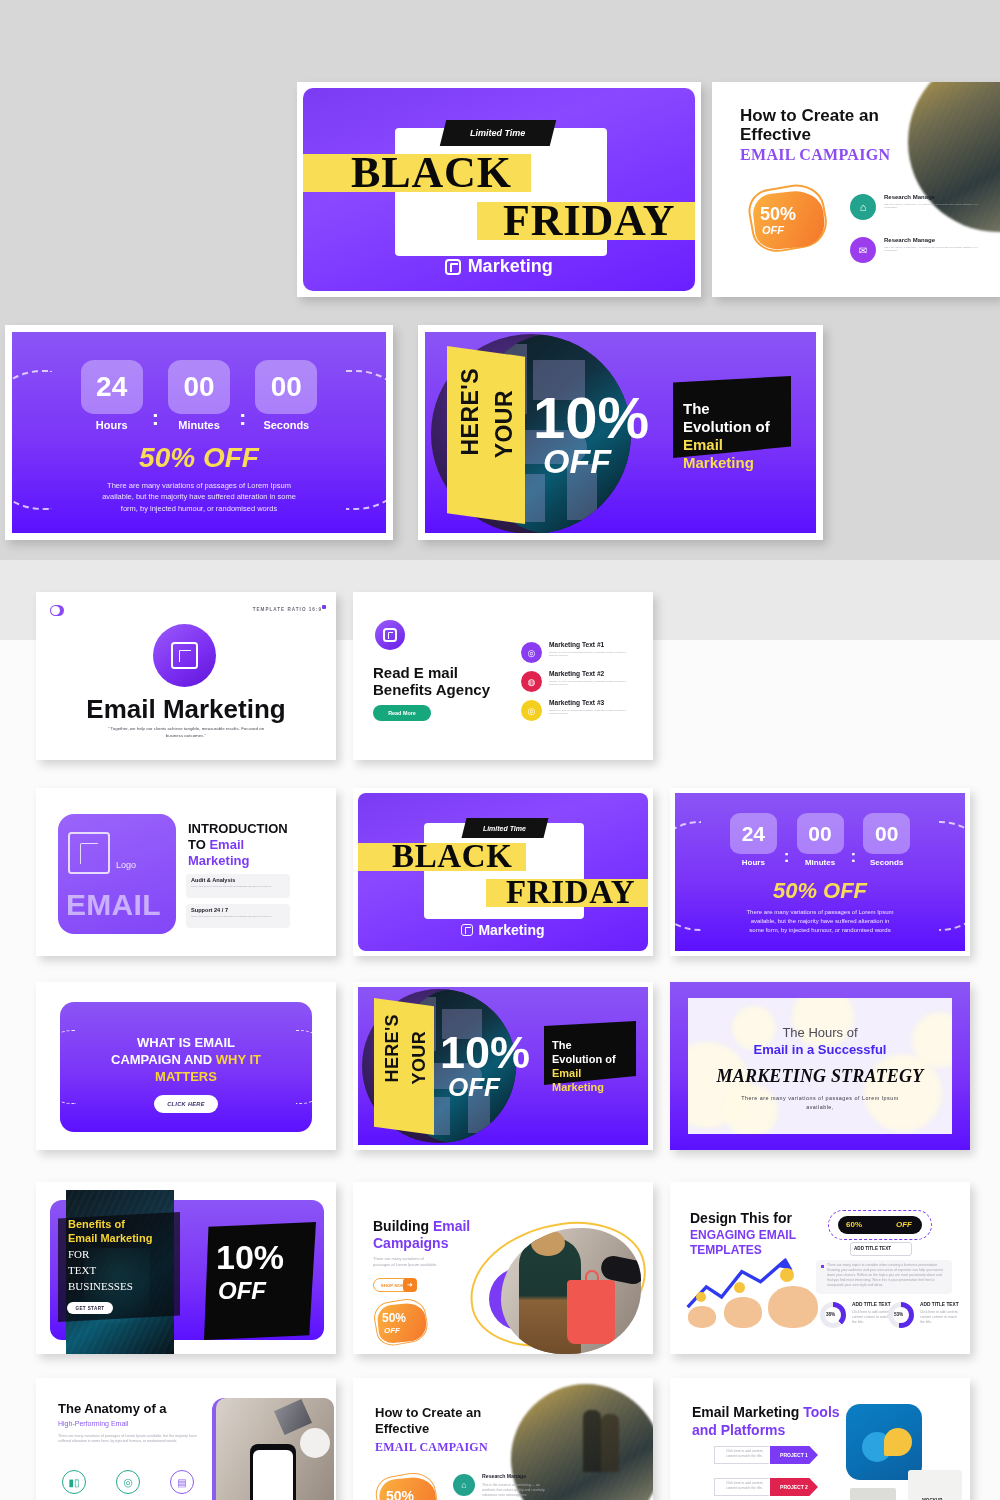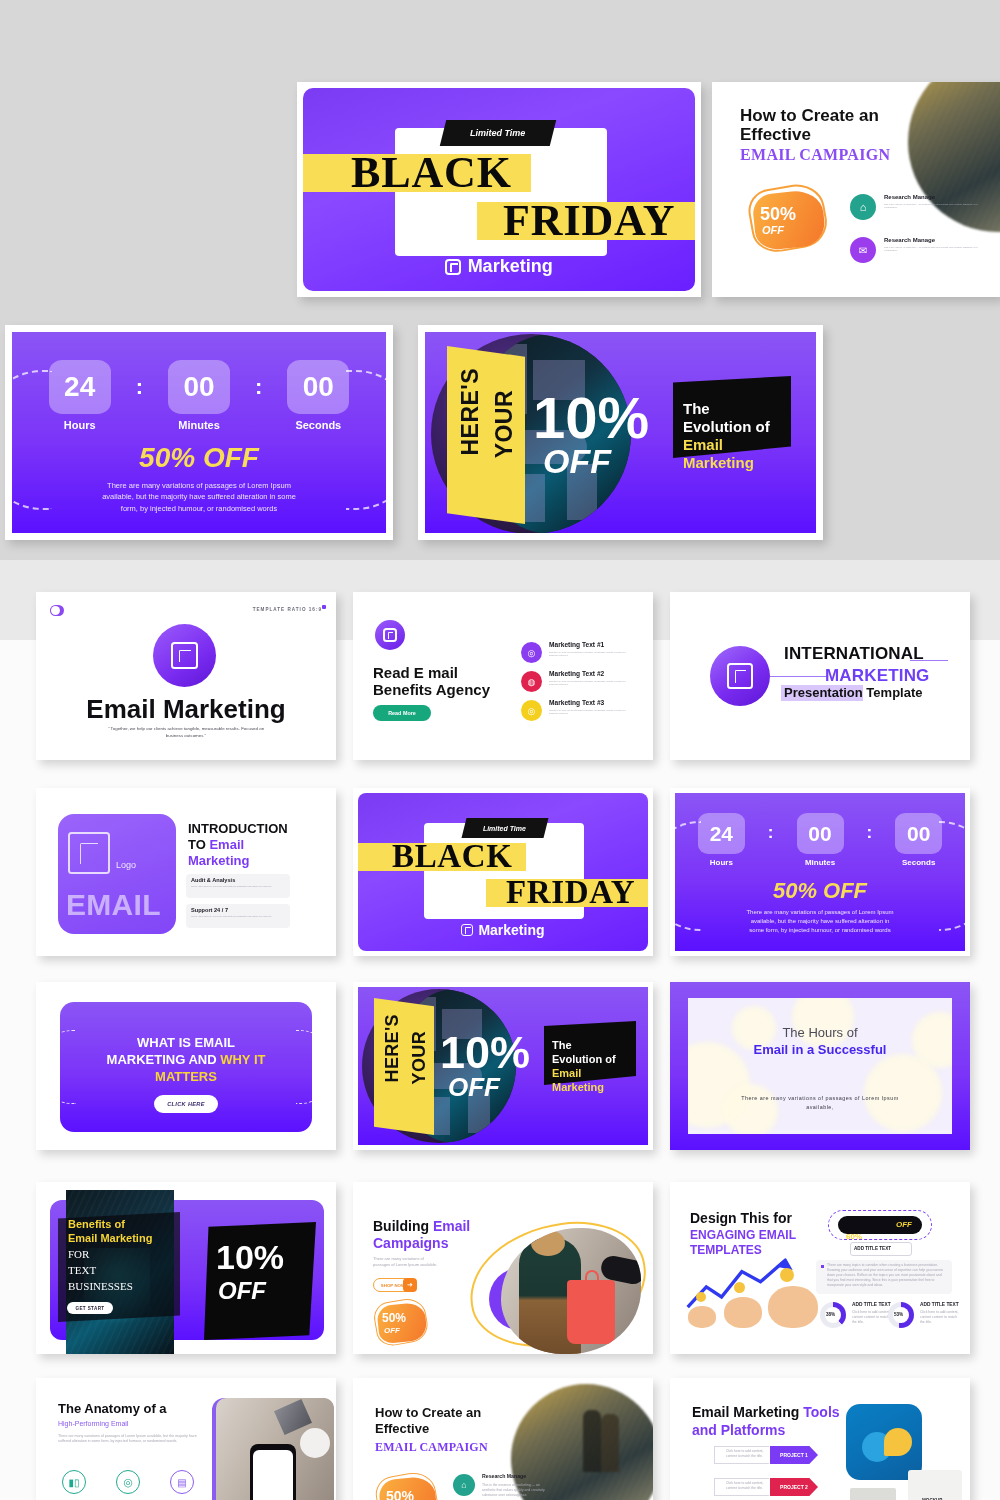--- a/index.html
+++ b/index.html
@@ -40,21 +40,21 @@
   .bf-word    { position:absolute; color:#0a0a0a; font-family:"Liberation Serif", serif;
                 font-weight:700; letter-spacing:.02em; white-space:nowrap; }
   .bf-brand   { position:absolute; color:#fff; font-weight:700; display:flex; align-items:center; gap:.35em; white-space:nowrap; }
   .logo-mark  { display:inline-block; border:0.14em solid currentColor; border-radius:.22em;
                 position:relative; }
   .logo-mark::after{ content:""; position:absolute; left:26%; top:24%; width:46%; height:52%;
                 border:0.12em solid currentColor; border-right:none; border-bottom:none;
                 border-top-left-radius:.1em; }
 
   
-  .cd-row { position:absolute; display:flex; align-items:flex-start; gap:16px; }
+  .cd-row { position:absolute; display:flex; align-items:flex-end; gap:0; }
   .cd-cell{ display:flex; flex-direction:column; align-items:center; }
   .cd-box { background:rgba(255,255,255,.34); border-radius:22%;
             display:flex; align-items:center; justify-content:center;
             color:#fff; font-weight:700; }
   .cd-lab { color:#fff; font-weight:700; margin-top:.45em; }
   .cd-col { color:#fff; font-weight:700; }
   .cd-off { position:absolute; color:#f8dc55; font-weight:700; font-style:italic; text-align:center; width:100%; }
   .cd-par { position:absolute; color:#ece2ff; text-align:center; line-height:1.5; }
   .dash-l, .dash-r { position:absolute; border:2px dashed rgba(255,255,255,.72); }
   .dash-l { border-right:none; border-top-right-radius:0; border-bottom-right-radius:0;
@@ -254,38 +254,20 @@
       <div class="circ ring" style="left:168px; top:79px; width:21px; height:21px; background:#e0234e; font-size:9px;">◍</div>
       <div class="ttl" style="left:196px; top:78px; font-size:6.6px; color:#15151c;">Marketing Text #2</div>
       <div class="para tiny" style="left:196px; top:88px; width:80px;">Together, we help our clients achieve tangible, measurable results. Focused on business outcomes.</div>
 
       <div class="circ ring" style="left:168px; top:108px; width:21px; height:21px; background:#f5cf1e; font-size:9px; color:#fff;">◎</div>
       <div class="ttl" style="left:196px; top:107px; font-size:6.6px; color:#15151c;">Marketing Text #3</div>
       <div class="para tiny" style="left:196px; top:117px; width:80px;">Together, we help our clients achieve tangible, measurable results. Focused on business outcomes.</div>
     </div>
   </div>
 
-  <div class="slide" style="left:670px; top:592px; width:300px; height:168px;">
-    <div class="inner">
-      <div class="circ" style="left:40px; top:54px; width:60px; height:60px;
-                  background:linear-gradient(145deg,#a06bfc 0%,#7a2cf0 55%,#5d16d6 100%);"></div>
-      <span class="logo-mark" style="position:absolute; left:57px; top:71px; width:26px; height:26px; color:#fff;"></span>
-
-      <div class="blob" style="left:100px; top:84px; width:58px; height:1px; background:#9f7bf7;"></div>
-      <div class="blob" style="left:240px; top:68px; width:38px; height:1px; background:#9f7bf7;"></div>
-
-      <div class="ttl" style="left:114px; top:52px; font-size:17px; color:#0d0d12; letter-spacing:.01em;">INTERNATIONAL</div>
-      <div class="ttl" style="left:155px; top:74px; font-size:17px; color:#6f3ff5; letter-spacing:.01em;">MARKETING</div>
-
-      <div class="blob" style="left:111px; top:93px; width:82px; height:16px; background:#d9c6fb;"></div>
-      <div class="ttl" style="left:114px; top:94px; font-size:13px; color:#111;">
-        <span>Presentation</span><span> Template</span>
-      </div>
-    </div>
-  </div>
 
   <div class="slide" style="left:36px; top:788px; width:300px; height:168px;">
     <div class="inner">
       <div class="blob" style="left:22px; top:26px; width:118px; height:120px;
                   background:linear-gradient(160deg,#9b64fb 0%,#8246f7 100%); border-radius:16px;"></div>
       <span class="logo-mark" style="position:absolute; left:32px; top:44px; width:42px; height:42px; color:rgba(255,255,255,.78);"></span>
       <div class="ttl" style="left:80px; top:72px; font-size:9px; color:rgba(255,255,255,.86); font-weight:500;">Logo</div>
       <div class="ttl" style="left:30px; top:100px; font-size:30px; color:rgba(255,255,255,.55); letter-spacing:.01em;">EMAIL</div>
 
       <div class="ttl" style="left:152px; top:34px; font-size:13px; color:#0f0f14;">INTRODUCTION</div>
@@ -351,21 +333,21 @@
   <div class="slide" style="left:36px; top:982px; width:300px; height:168px;">
     <div class="inner">
       <div class="blob pg2" style="left:24px; top:20px; width:252px; height:130px; border-radius:14px;"></div>
       <div class="blob" style="left:2px; top:48px; width:38px; height:74px; border:1.6px dashed rgba(255,255,255,.85);
                   border-right:none; border-radius:34px 0 0 34px;"></div>
       <div class="blob" style="right:2px; top:48px; width:38px; height:74px; border:1.6px dashed rgba(255,255,255,.85);
                   border-left:none; border-radius:0 34px 34px 0;"></div>
 
       <div class="ttl" style="left:0; right:0; top:54px; text-align:center; font-size:13px; color:#fff;">WHAT IS EMAIL</div>
       <div class="ttl" style="left:0; right:0; top:71px; text-align:center; font-size:13px; color:#fff;">
-        <span>MARKETING AND </span><span style="color:#f7d534">WHY IT</span>
+        <span>CAMPAIGN AND </span><span style="color:#f7d534">WHY IT</span>
       </div>
       <div class="ttl" style="left:0; right:0; top:88px; text-align:center; font-size:13px; color:#f7d534;">MATTERS</div>
 
       <div class="pill" style="left:118px; top:113px; width:64px; height:18px; background:#fff; color:#3a2a6e; font-size:5.6px; font-style:italic; letter-spacing:.06em;">CLICK HERE</div>
     </div>
   </div>
 
   <div class="slide" style="left:353px; top:982px; width:300px; height:168px; padding:5px;">
     <div class="inner pg2" style="left:5px; top:5px; right:5px; bottom:5px;">
       <div class="hy-circle" style="left:4px; top:2px; width:154px; height:154px;"></div>
@@ -399,20 +381,22 @@
         <div class="bub" style="left:-24px; top:44px; width:86px; height:86px;"></div>
         <div class="bub" style="left:44px; top:8px; width:44px; height:44px;"></div>
         <div class="bub" style="left:104px; top:-12px; width:62px; height:62px;"></div>
         <div class="bub" style="left:176px; top:56px; width:78px; height:78px;"></div>
         <div class="bub" style="left:36px; top:86px; width:54px; height:54px;"></div>
         <div class="bub" style="right:-16px; top:14px; width:56px; height:56px;"></div>
       </div>
 
       <div class="ttl" style="left:0; right:0; top:44px; text-align:center; font-size:13px; color:#4c4c58; font-weight:400;">The Hours of</div>
       <div class="ttl" style="left:0; right:0; top:61px; text-align:center; font-size:13px; color:#4826f0;">Email in a Successful</div>
+      <div class="ttl" style="left:0; right:0; top:84px; text-align:center; font-size:18px; color:#0b0b10;
+                  font-family:'Liberation Serif',serif; font-style:italic; letter-spacing:.01em;">MARKETING STRATEGY</div>
       <div class="para" style="left:60px; width:180px; top:112px; text-align:center; font-size:5.4px; color:#3a3a46; letter-spacing:.09em; line-height:1.7;">There are many variations of passages of Lorem Ipsum available,</div>
     </div>
   </div>
 
   <div class="slide" style="left:36px; top:1182px; width:300px; height:172px;">
     <div class="inner">
       <div class="blob pg2" style="left:14px; top:18px; width:274px; height:140px; border-radius:12px;"></div>
       <div class="blob ph-dark" style="left:30px; top:8px; width:108px; height:164px;">
         <div class="grain"></div>
         <div style="position:absolute; left:18px; top:58px; width:66px; height:90px;
@@ -490,21 +474,21 @@
 
       <div class="blob" style="left:18px; top:124px; width:28px; height:22px; background:#f2c294; border-radius:48% 48% 46% 46%;"></div>
       <div class="blob" style="left:54px; top:115px; width:38px; height:31px; background:#f2c294; border-radius:48% 48% 46% 46%;"></div>
       <div class="blob" style="left:98px; top:104px; width:50px; height:42px; background:#f2c294; border-radius:48% 48% 46% 46%;"></div>
       <div class="circ" style="left:26px; top:110px; width:10px; height:10px; background:#f5c33d;"></div>
       <div class="circ" style="left:64px; top:100px; width:11px; height:11px; background:#f5c33d;"></div>
       <div class="circ" style="left:110px; top:86px; width:14px; height:14px; background:#f5c33d;"></div>
 
       <div class="blob" style="left:158px; top:28px; width:104px; height:30px; border:1.4px dashed #7b3bf5; border-radius:16px;"></div>
       <div class="blob" style="left:168px; top:34px; width:84px; height:18px; background:#0c0c12; border-radius:9px;"></div>
-      <div class="ttl" style="left:176px; top:38px; font-size:8px; color:#f7d534;margin-top:12px;">60%</div>
+      <div class="ttl" style="left:176px; top:38px; font-size:8px; color:#f7d534;">60%</div>
       <div class="ttl" style="left:226px; top:38px; font-size:8px; color:#f7d534; font-style:italic;">OFF</div>
 
       <div class="blob" style="left:180px; top:60px; width:62px; height:14px; border:1px solid #d6d6e0; border-radius:3px;"></div>
       <div class="ttl" style="left:184px; top:64px; font-size:4.6px; color:#1b1b24;">ADD TITLE TEXT</div>
 
       <div class="rbox" style="left:146px; top:78px; width:136px; height:34px; background:#f5f5f8;"></div>
       <div class="blob" style="left:151px; top:83px; width:3px; height:3px; background:#7b3bf5;"></div>
       <div class="para tiny" style="left:157px; top:81px; width:120px; font-size:3.4px;">There are many topics to consider when creating a business presentation. Knowing your audience and your own areas of expertise can help you narrow down your choices. Reflect on the topics you are most passionate about and that you find most interesting. Since this is your presentation feel free to incorporate your own style and ideas.</div>
 
       <div class="ring" style="left:150px; top:120px; width:26px; height:26px;

